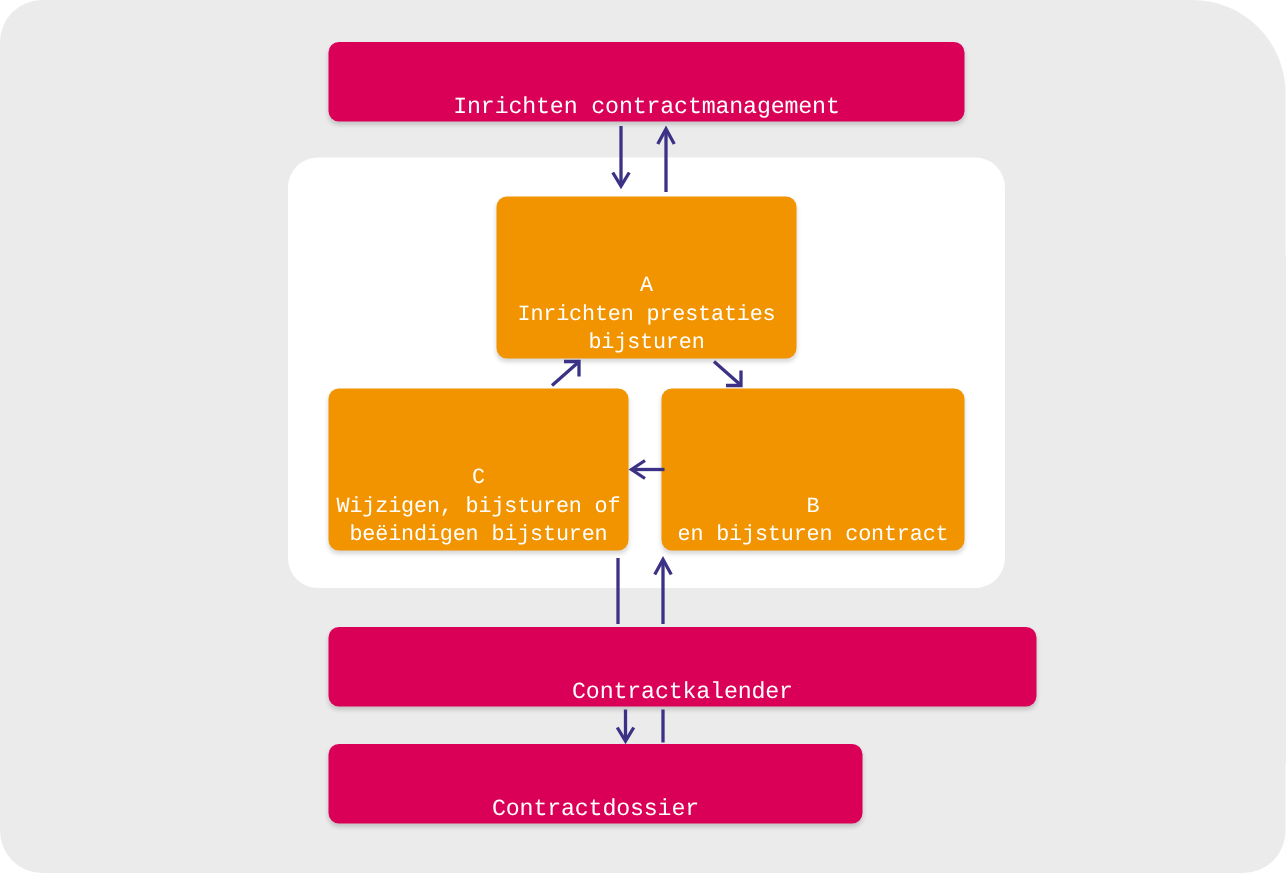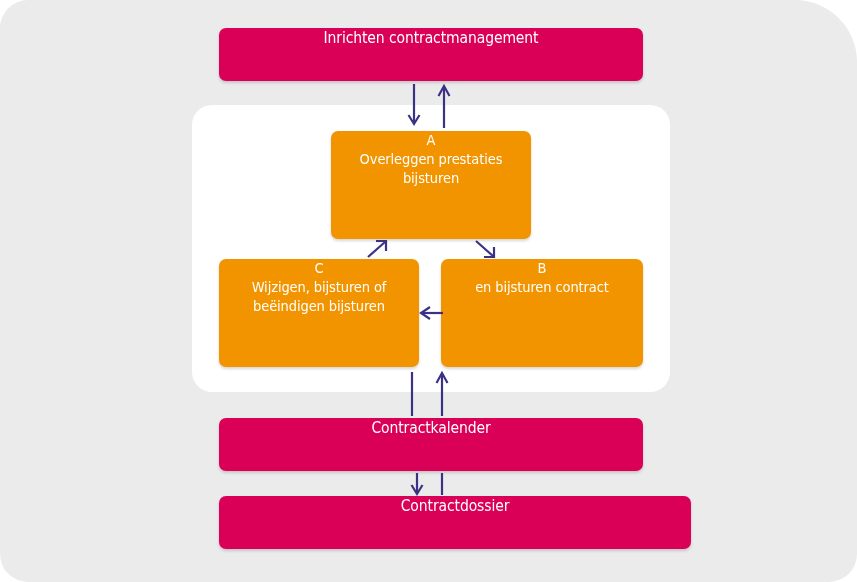--- a/index.html
+++ b/index.html
@@ -14,33 +14,34 @@
     border-radius:28px 62px 28px 28px;
   }
 
   .white-panel{
     position:absolute;left:192px;top:105px;width:478px;height:287px;
     background:#ffffff;border-radius:20px;
   }
 
   .node{
     position:absolute;
-    display:flex;align-items:flex-start;justify-content:center;
+    display:flex;align-items:flex-end;justify-content:center;
     text-align:center;color:#ffffff;
     border-radius:7px;
     box-shadow:0 2px 3px rgba(0,0,0,0.16);
     line-height:1.32;
     letter-spacing:-0.1px;
+    font-family:Liberation Mono, monospace;
   }
   .node-pink{background:#db0057;font-size:15.5px;}
   .node-orange{background:#f29400;font-size:14.5px;}
 
   .pink-top   {left:219px;top:28px;  width:424px;height:53px;}
-  .pink-cal   {left:219px;top:418px; width:424px;height:53px;}
-  .pink-dos   {left:219px;top:496px; width:472px;height:53px;}
+  .pink-cal   {left:219px;top:418px; width:472px;height:53px;}
+  .pink-dos   {left:219px;top:496px; width:356px;height:53px;}
 
   .box-a {left:331px;top:131px; width:200px;height:108px;}
   .box-c {left:219px;top:259px; width:200px;height:108px;}
   .box-b {left:441px;top:259px; width:202px;height:108px;}
 
   .node-text{display:block;}
 
   .arrow{position:absolute;}
   .arrow svg{display:block;overflow:visible;}
 
@@ -75,21 +76,21 @@
   <div class="arrow ar-top-up">
     <svg width="16" height="44" viewBox="0 0 16 44">
       <line x1="8" y1="44" x2="8" y2="4" stroke="#3b3285" stroke-width="2.2"></line>
       <polyline points="2.5,12 8,2 13.5,12" fill="none" stroke="#3b3285" stroke-width="2.2"></polyline>
     </svg>
   </div>
 
   <div class="node node-orange box-a">
     <div>
       <span class="node-text">A</span>
-      <span class="node-text">Overleggen prestaties</span>
+      <span class="node-text">Inrichten prestaties</span>
       <span class="node-text">bijsturen</span>
     </div>
   </div>
 
   <div class="arrow ar-diag-up">
     <svg width="22" height="20" viewBox="0 0 22 20">
       <line x1="2" y1="18" x2="19" y2="3" stroke="#3b3285" stroke-width="2.2"></line>
       <polyline points="10,2 20,2 20,12" fill="none" stroke="#3b3285" stroke-width="2.2"></polyline>
     </svg>
   </div>

